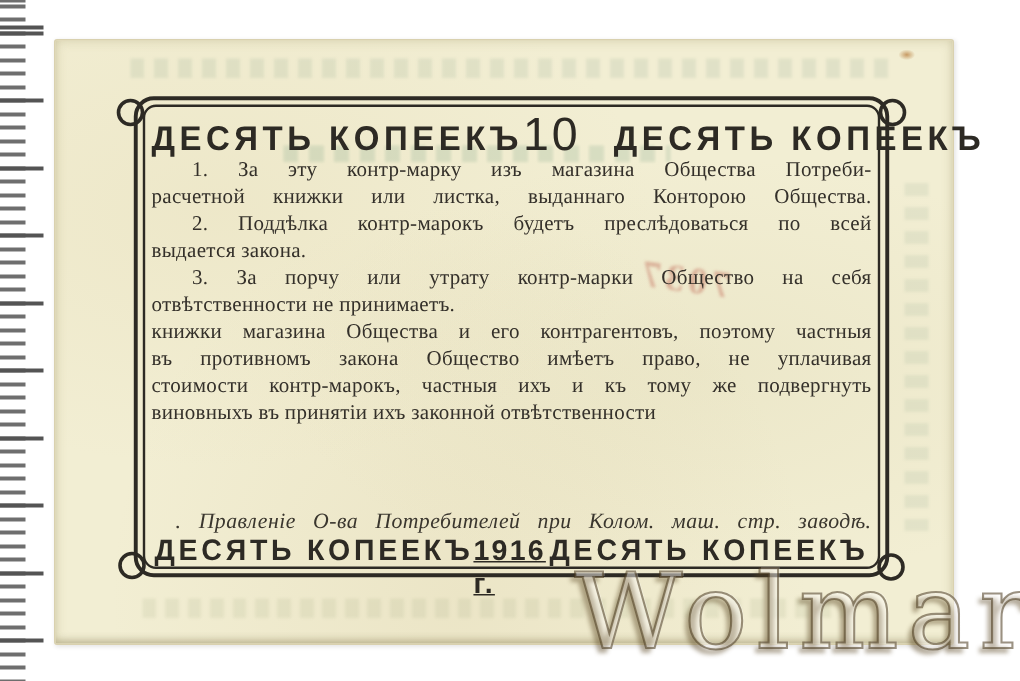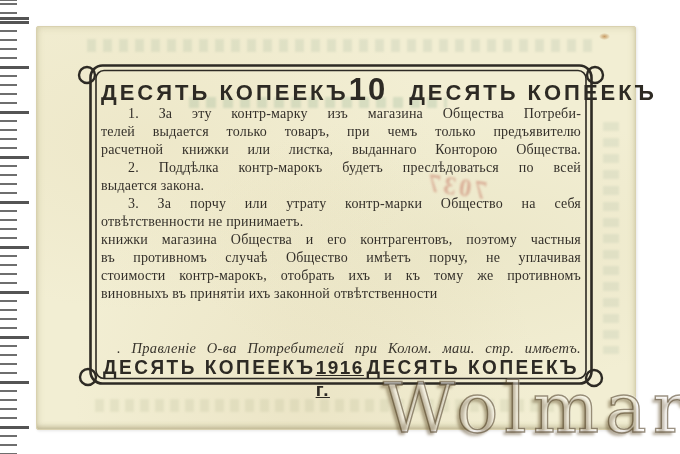--- a/index.html
+++ b/index.html
@@ -63,21 +63,21 @@
   
   .content{position:absolute;left:52px;top:37px;width:504px;height:228px;color:#2d2a24;}
   .header-row{
     position:absolute;left:12px;right:12px;top:8px;
     display:flex;justify-content:space-between;align-items:baseline;
   }
   .header-word{
     font-weight:bold;font-size:22px;letter-spacing:3px;white-space:nowrap;
     transform:scaleY(1.04);
   }
-  .denom{font-weight:bold;font-size:31px;letter-spacing:2px;margin-right:22px;}
+  .denom{font-weight:normal;font-size:31px;letter-spacing:2px;margin-right:22px;}
 
   .body-text{
     position:absolute;left:12px;top:41px;width:480px;
     font-family:"Liberation Serif",serif;font-size:14px;line-height:18px;
     color:#34302a;letter-spacing:.2px;
   }
   .bline{text-align:justify;}
   .jus{text-align-last:justify;}
   .ind{text-indent:27px;}
 
@@ -135,33 +135,32 @@
   <div class="content">
 
     <div class="header-row">
       <span class="header-word">ДЕСЯТЬ КОПЕЕКЪ</span>
       <span class="denom">10</span>
       <span class="header-word">ДЕСЯТЬ КОПЕЕКЪ</span>
     </div>
 
     <div class="body-text">
       <div class="bline ind jus">1. За эту контр-марку изъ магазина Общества Потреби-</div>
-      <div class="bline jus">телей выдается только товаръ, при чемъ только предъявителю</div>
       <div class="bline jus">расчетной книжки или листка, выданнаго Конторою Общества.</div>
       <div class="bline ind jus">2. Поддѣлка контр-марокъ будетъ преслѣдоваться по всей</div>
       <div class="bline">выдается закона.</div>
       <div class="bline ind jus">3. За порчу или утрату контр-марки Общество на себя</div>
       <div class="bline">отвѣтственности не принимаетъ.</div>
       <div class="bline jus">книжки магазина Общества и его контрагентовъ, поэтому частныя</div>
-      <div class="bline jus">въ противномъ случаѣ Общество имѣетъ порчу, не уплачивая</div>
-      <div class="bline jus">стоимости контр-марокъ, отобрать ихъ и къ тому же противномъ</div>
+      <div class="bline jus">въ противномъ закона Общество имѣетъ право, не уплачивая</div>
+      <div class="bline jus">стоимости контр-марокъ, частныя ихъ и къ тому же подвергнуть</div>
       <div class="bline">виновныхъ въ принятіи ихъ законной отвѣтственности</div>
     </div>
 
-    <div class="signature">. Правленіе О-ва Потребителей при Колом. маш. стр. имѣетъ.</div>
+    <div class="signature">. Правленіе О-ва Потребителей при Колом. маш. стр. заводѣ.</div>
 
     <div class="footer-row">
       <span class="footer-word">ДЕСЯТЬ КОПЕЕКЪ</span>
       <span class="footer-year">1916 г.</span>
       <span class="footer-word">ДЕСЯТЬ КОПЕЕКЪ</span>
     </div>
 
   </div>
 </div>
 

